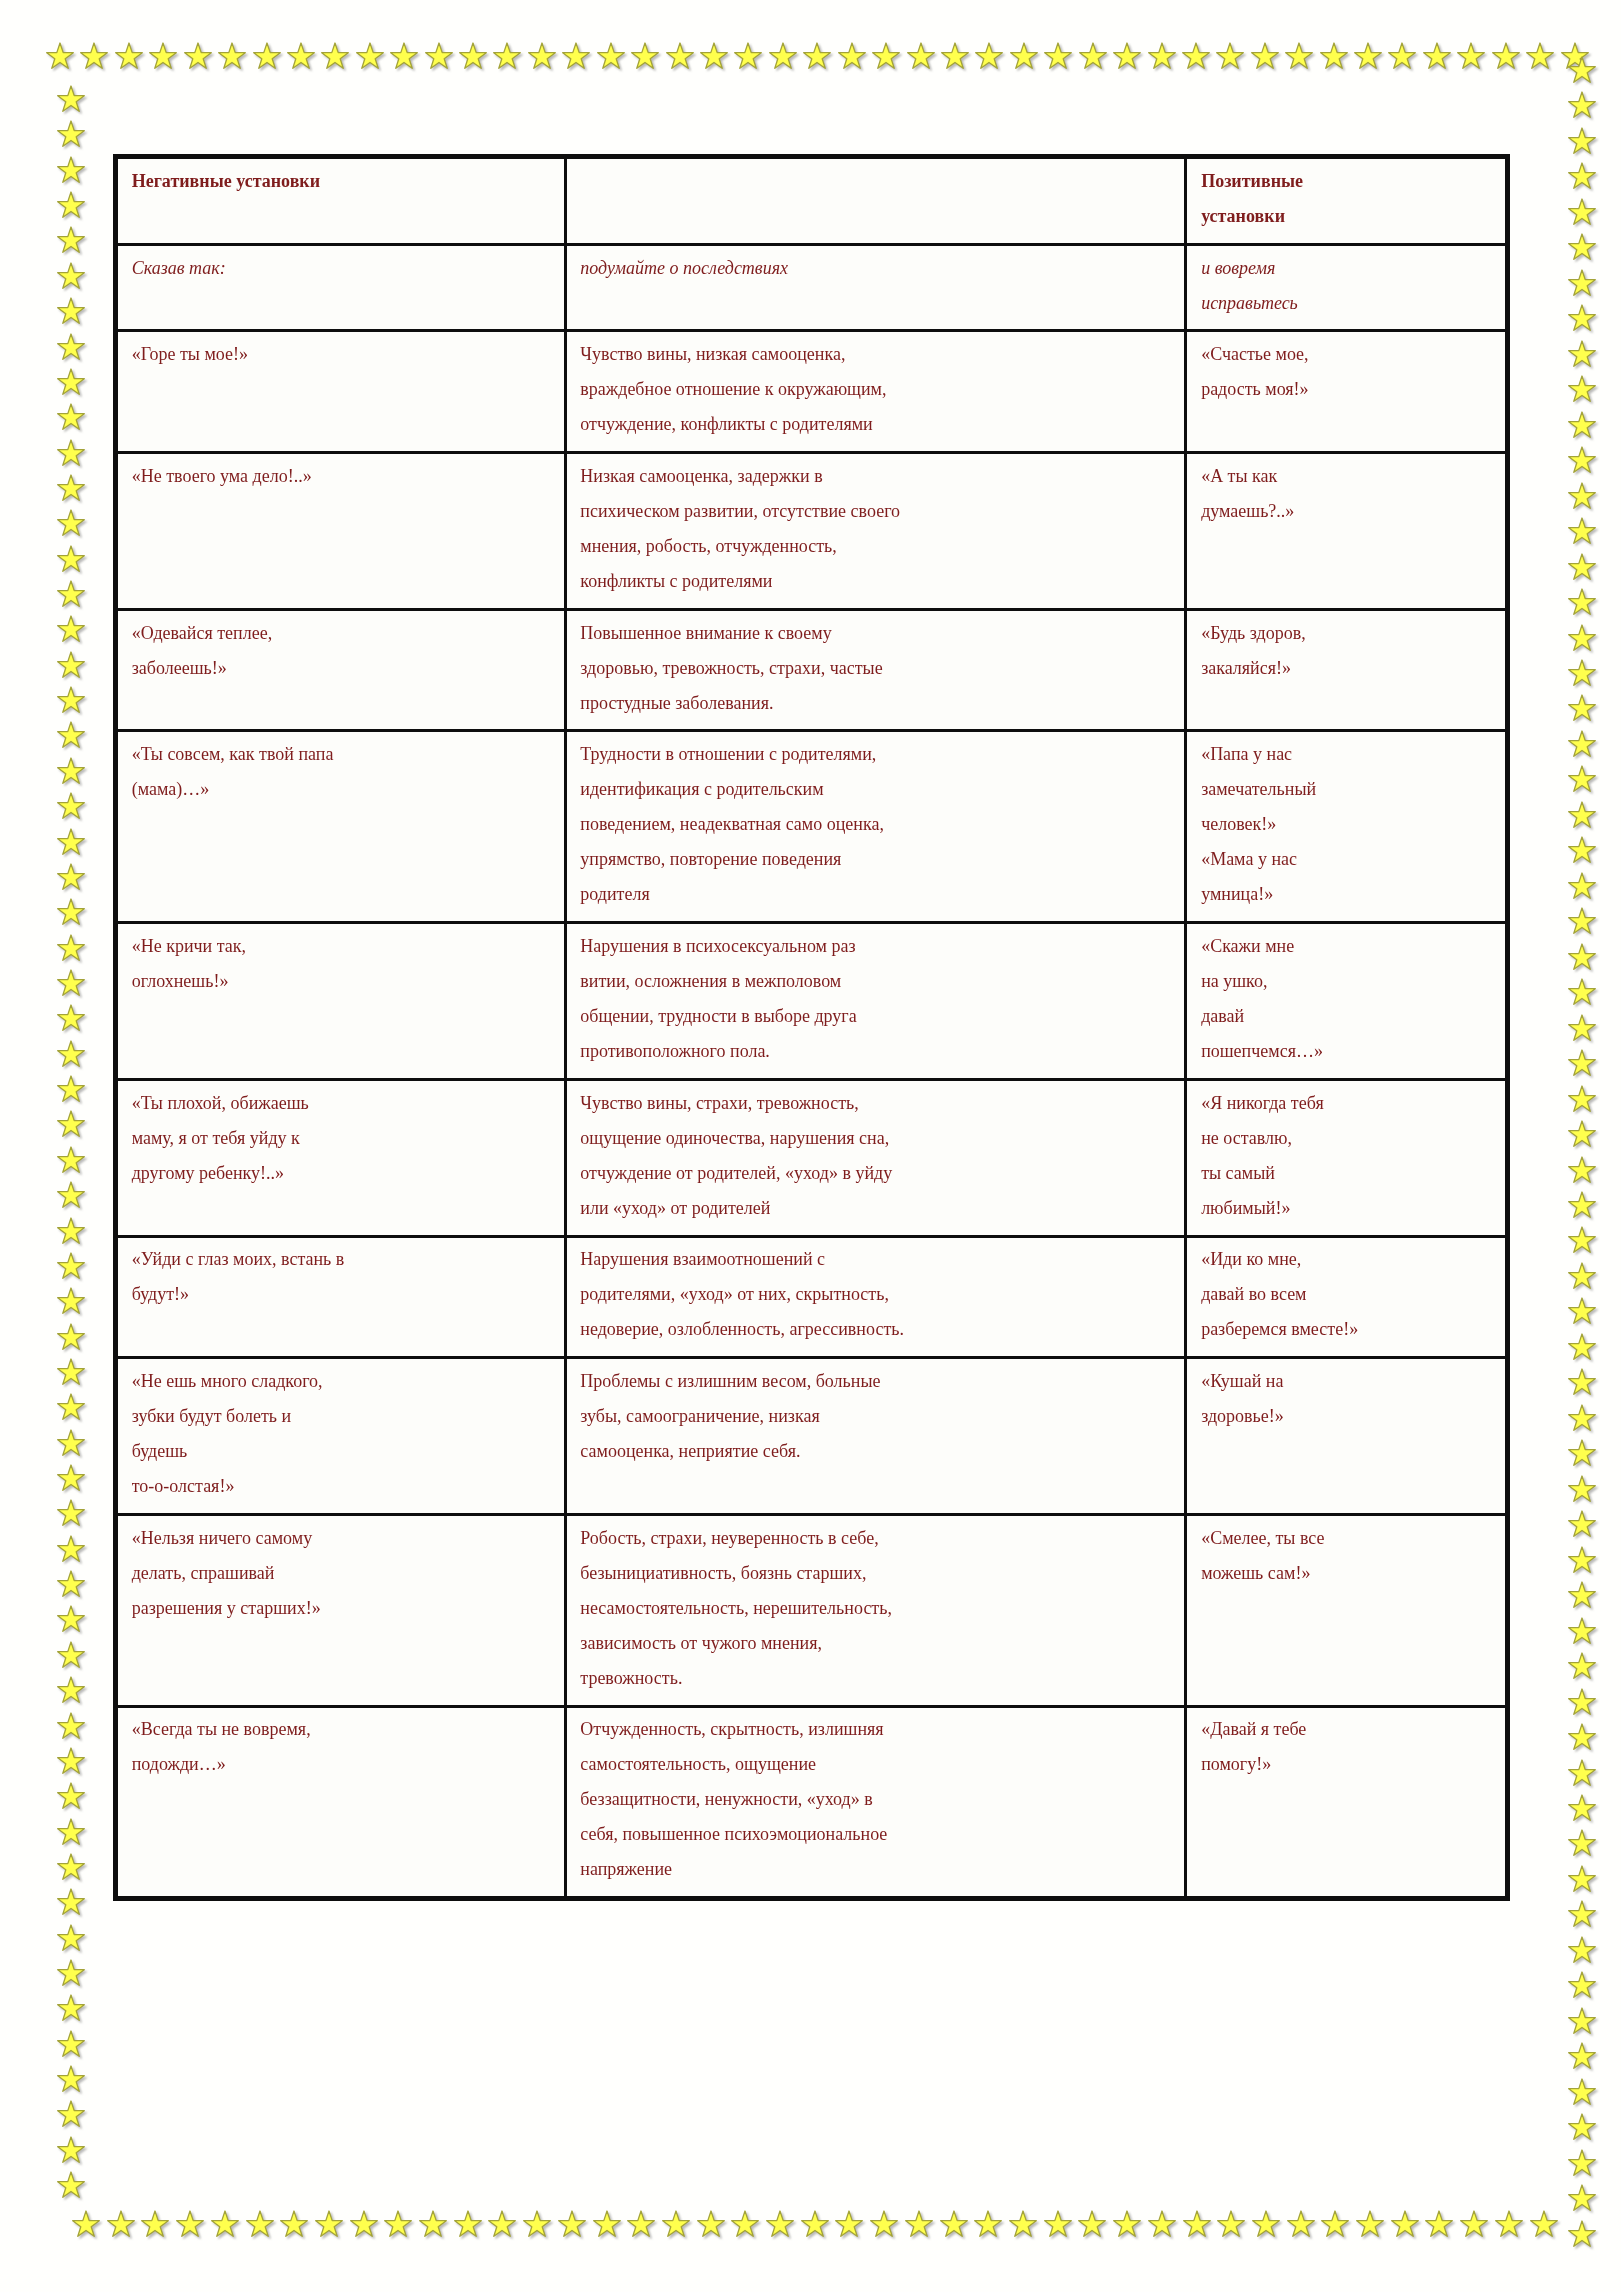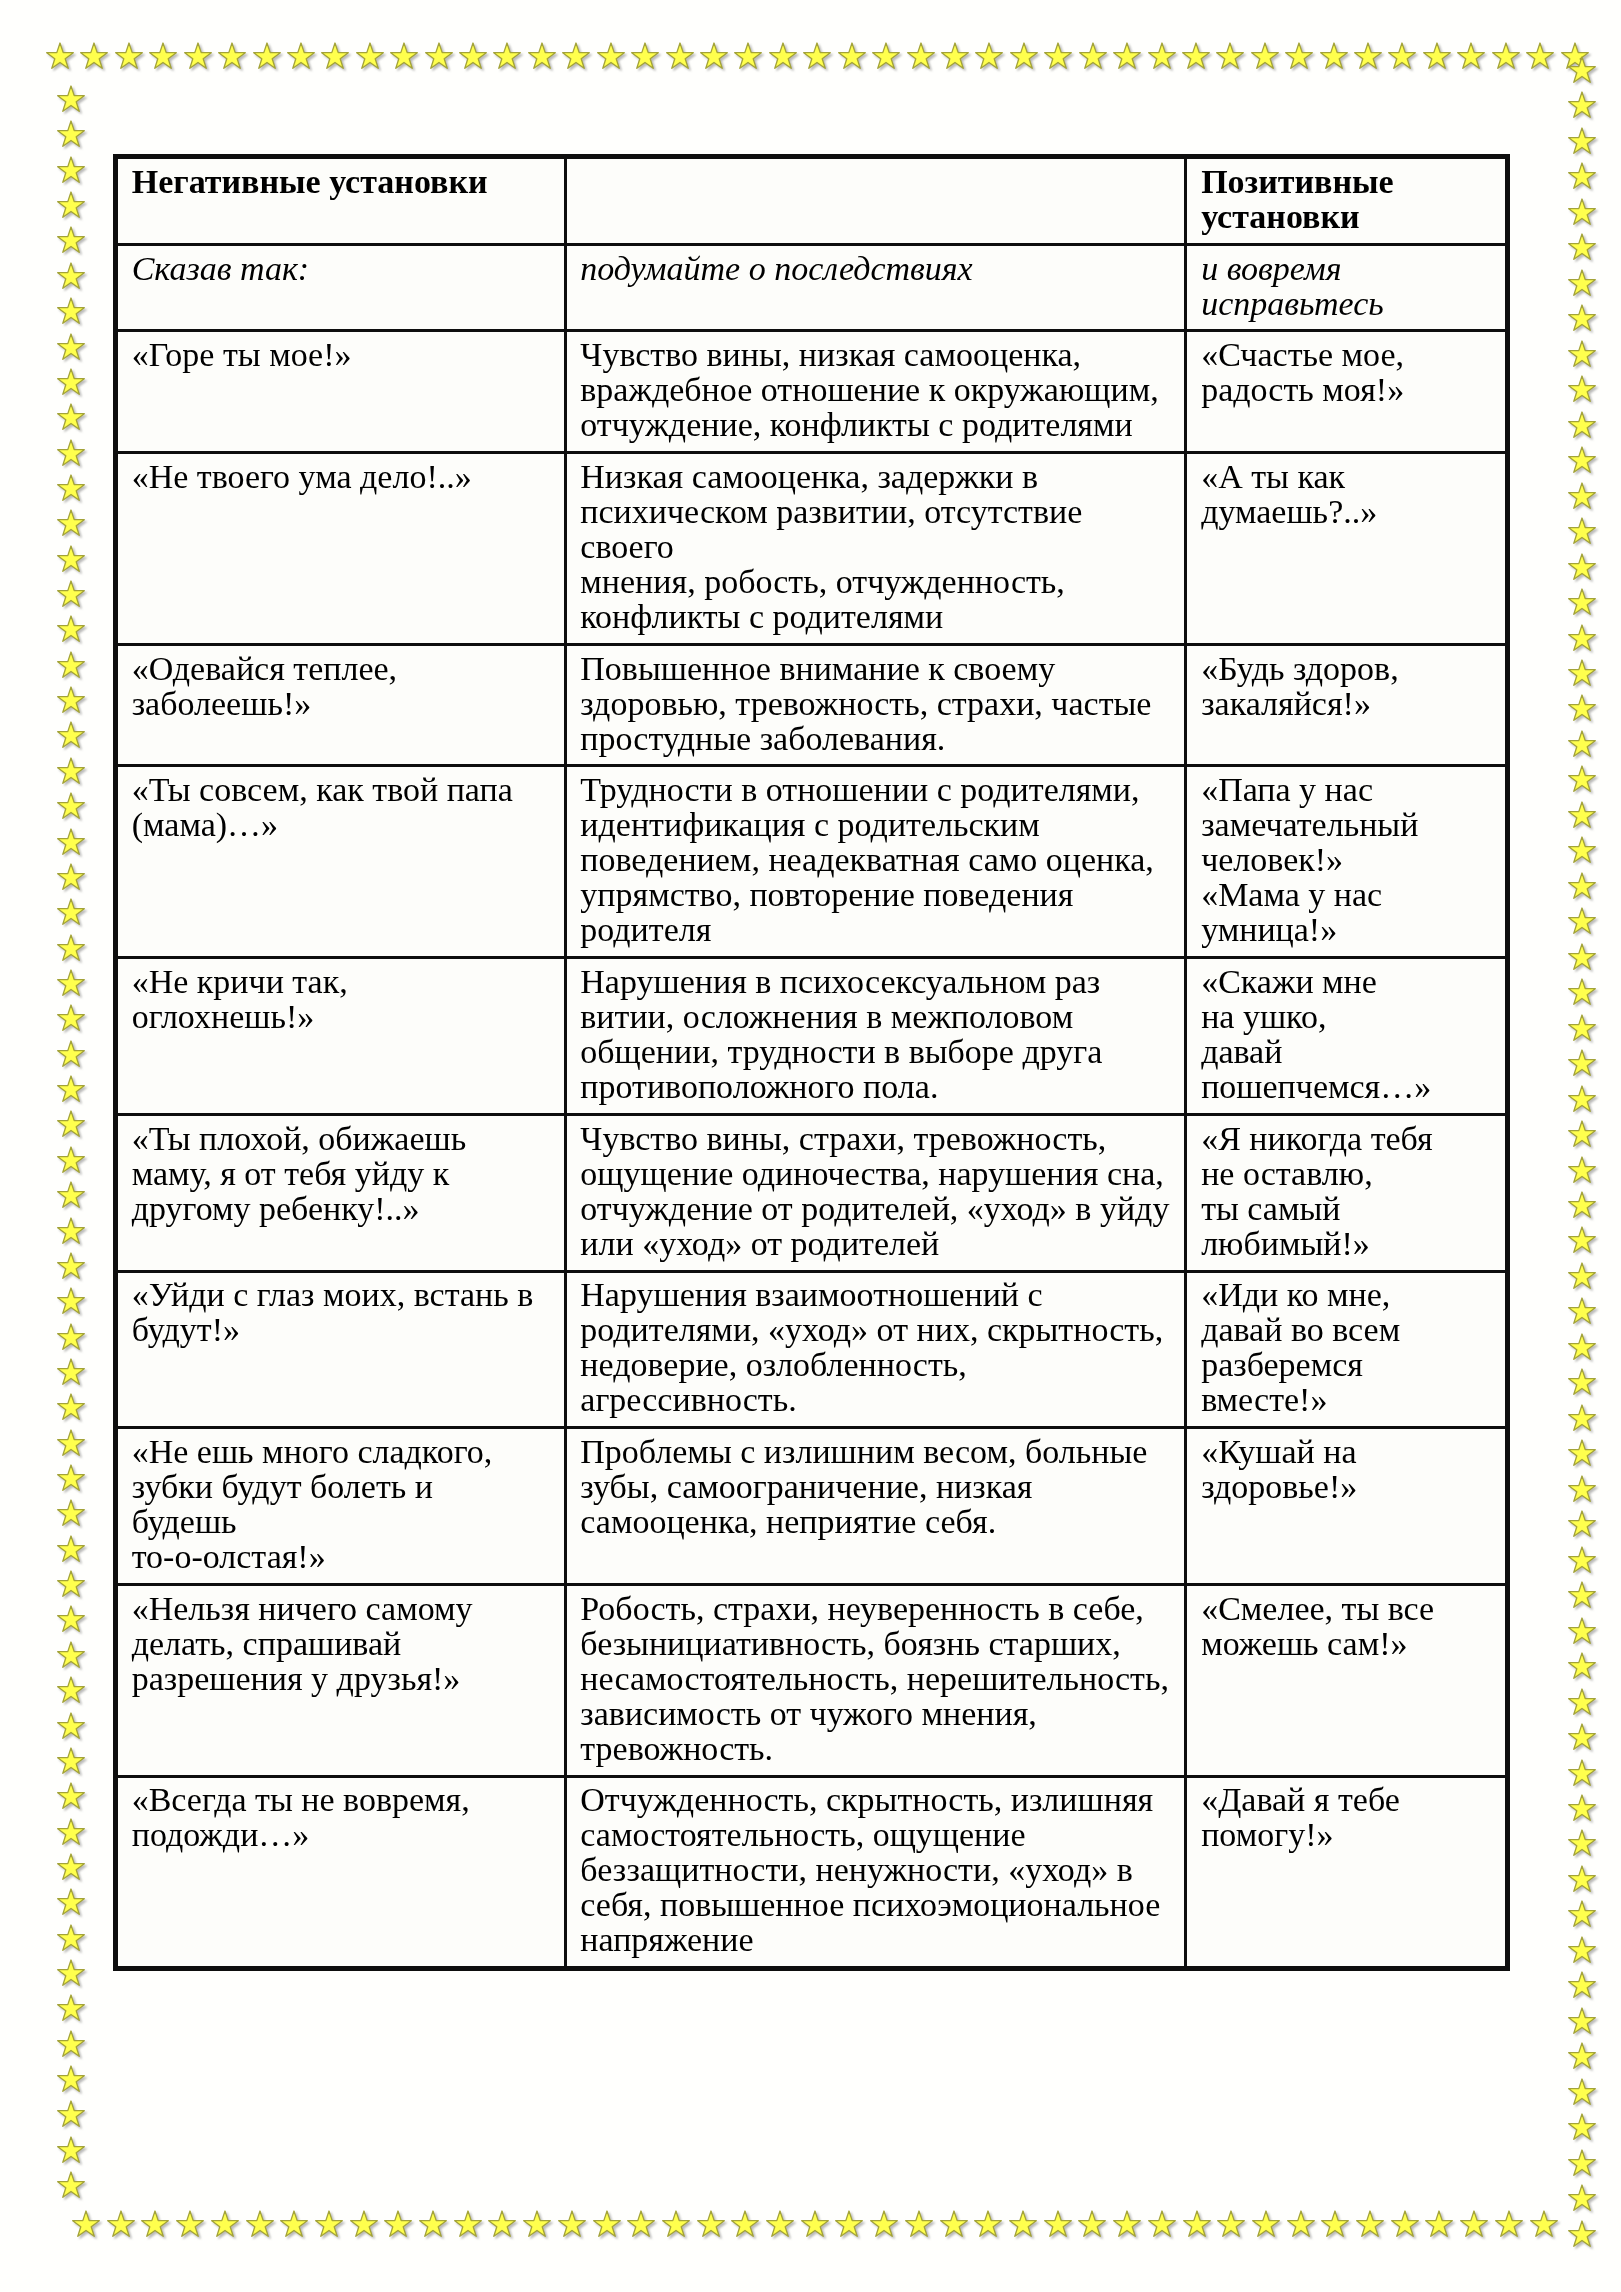--- a/index.html
+++ b/index.html
@@ -45,23 +45,23 @@
     width: 1397px;
     border-collapse: collapse;
     border: 5.9px solid #0e0e0e;
     background: #fdfdfa;
     table-layout: fixed;
   }
   table.attitudes td {
     border: 3.9px solid #0e0e0e;
     vertical-align: top;
     padding: 4.9px 13.7px 8.8px 13.7px;
-    font-size: 34px;
+    font-size: 18px;
     line-height: 35px;
-    color: #000000;
+    color: #7f1d1d;
     white-space: pre-line;
     word-wrap: break-word;
   }
   tr.header-row td {
     font-weight: bold;
   }
   tr.subheader-row td {
     font-weight: normal;
     font-style: italic;
   }
@@ -815,21 +815,21 @@
 то-о-олстая!»</td>
         <td>Проблемы с излишним весом, больные
 зубы, самоограничение, низкая
 самооценка, неприятие себя.</td>
         <td>«Кушай на
 здоровье!»</td>
       </tr>
       <tr>
         <td>«Нельзя ничего самому
 делать, спрашивай
-разрешения у друзья!»</td>
+разрешения у старших!»</td>
         <td>Робость, страхи, неуверенность в себе,
 безынициативность, боязнь старших,
 несамостоятельность, нерешительность,
 зависимость от чужого мнения,
 тревожность.</td>
         <td>«Смелее, ты все
 можешь сам!»</td>
       </tr>
       <tr>
         <td>«Всегда ты не вовремя,

